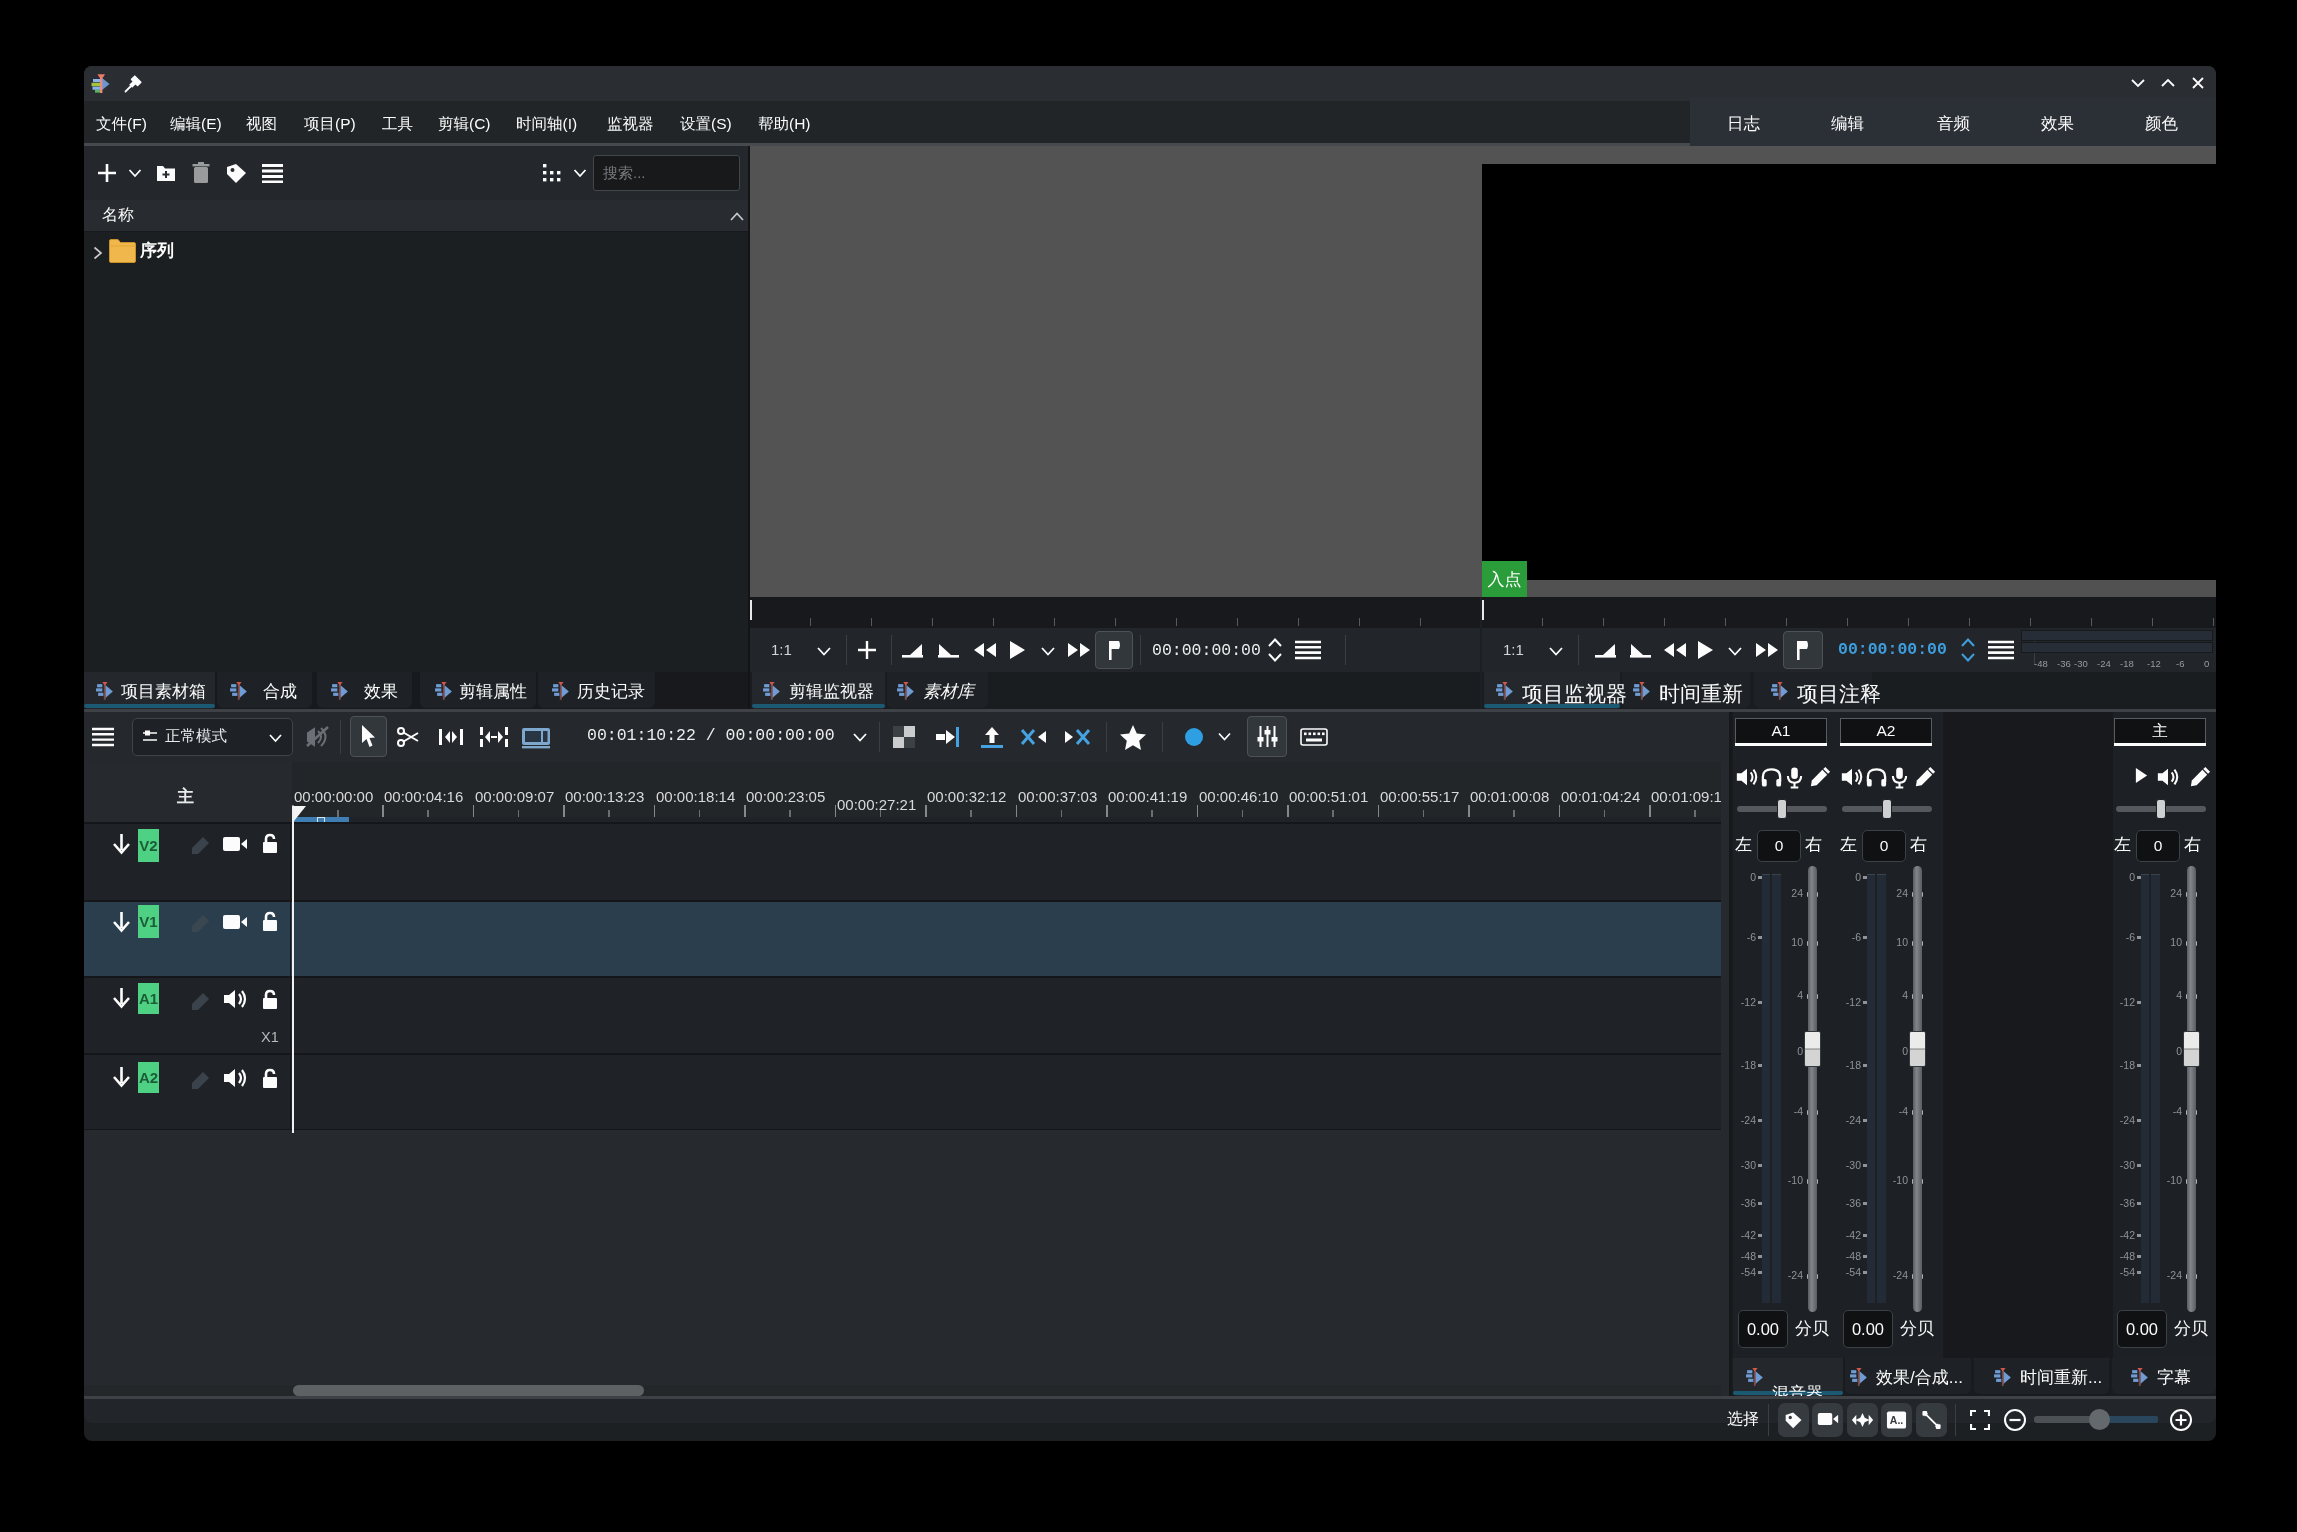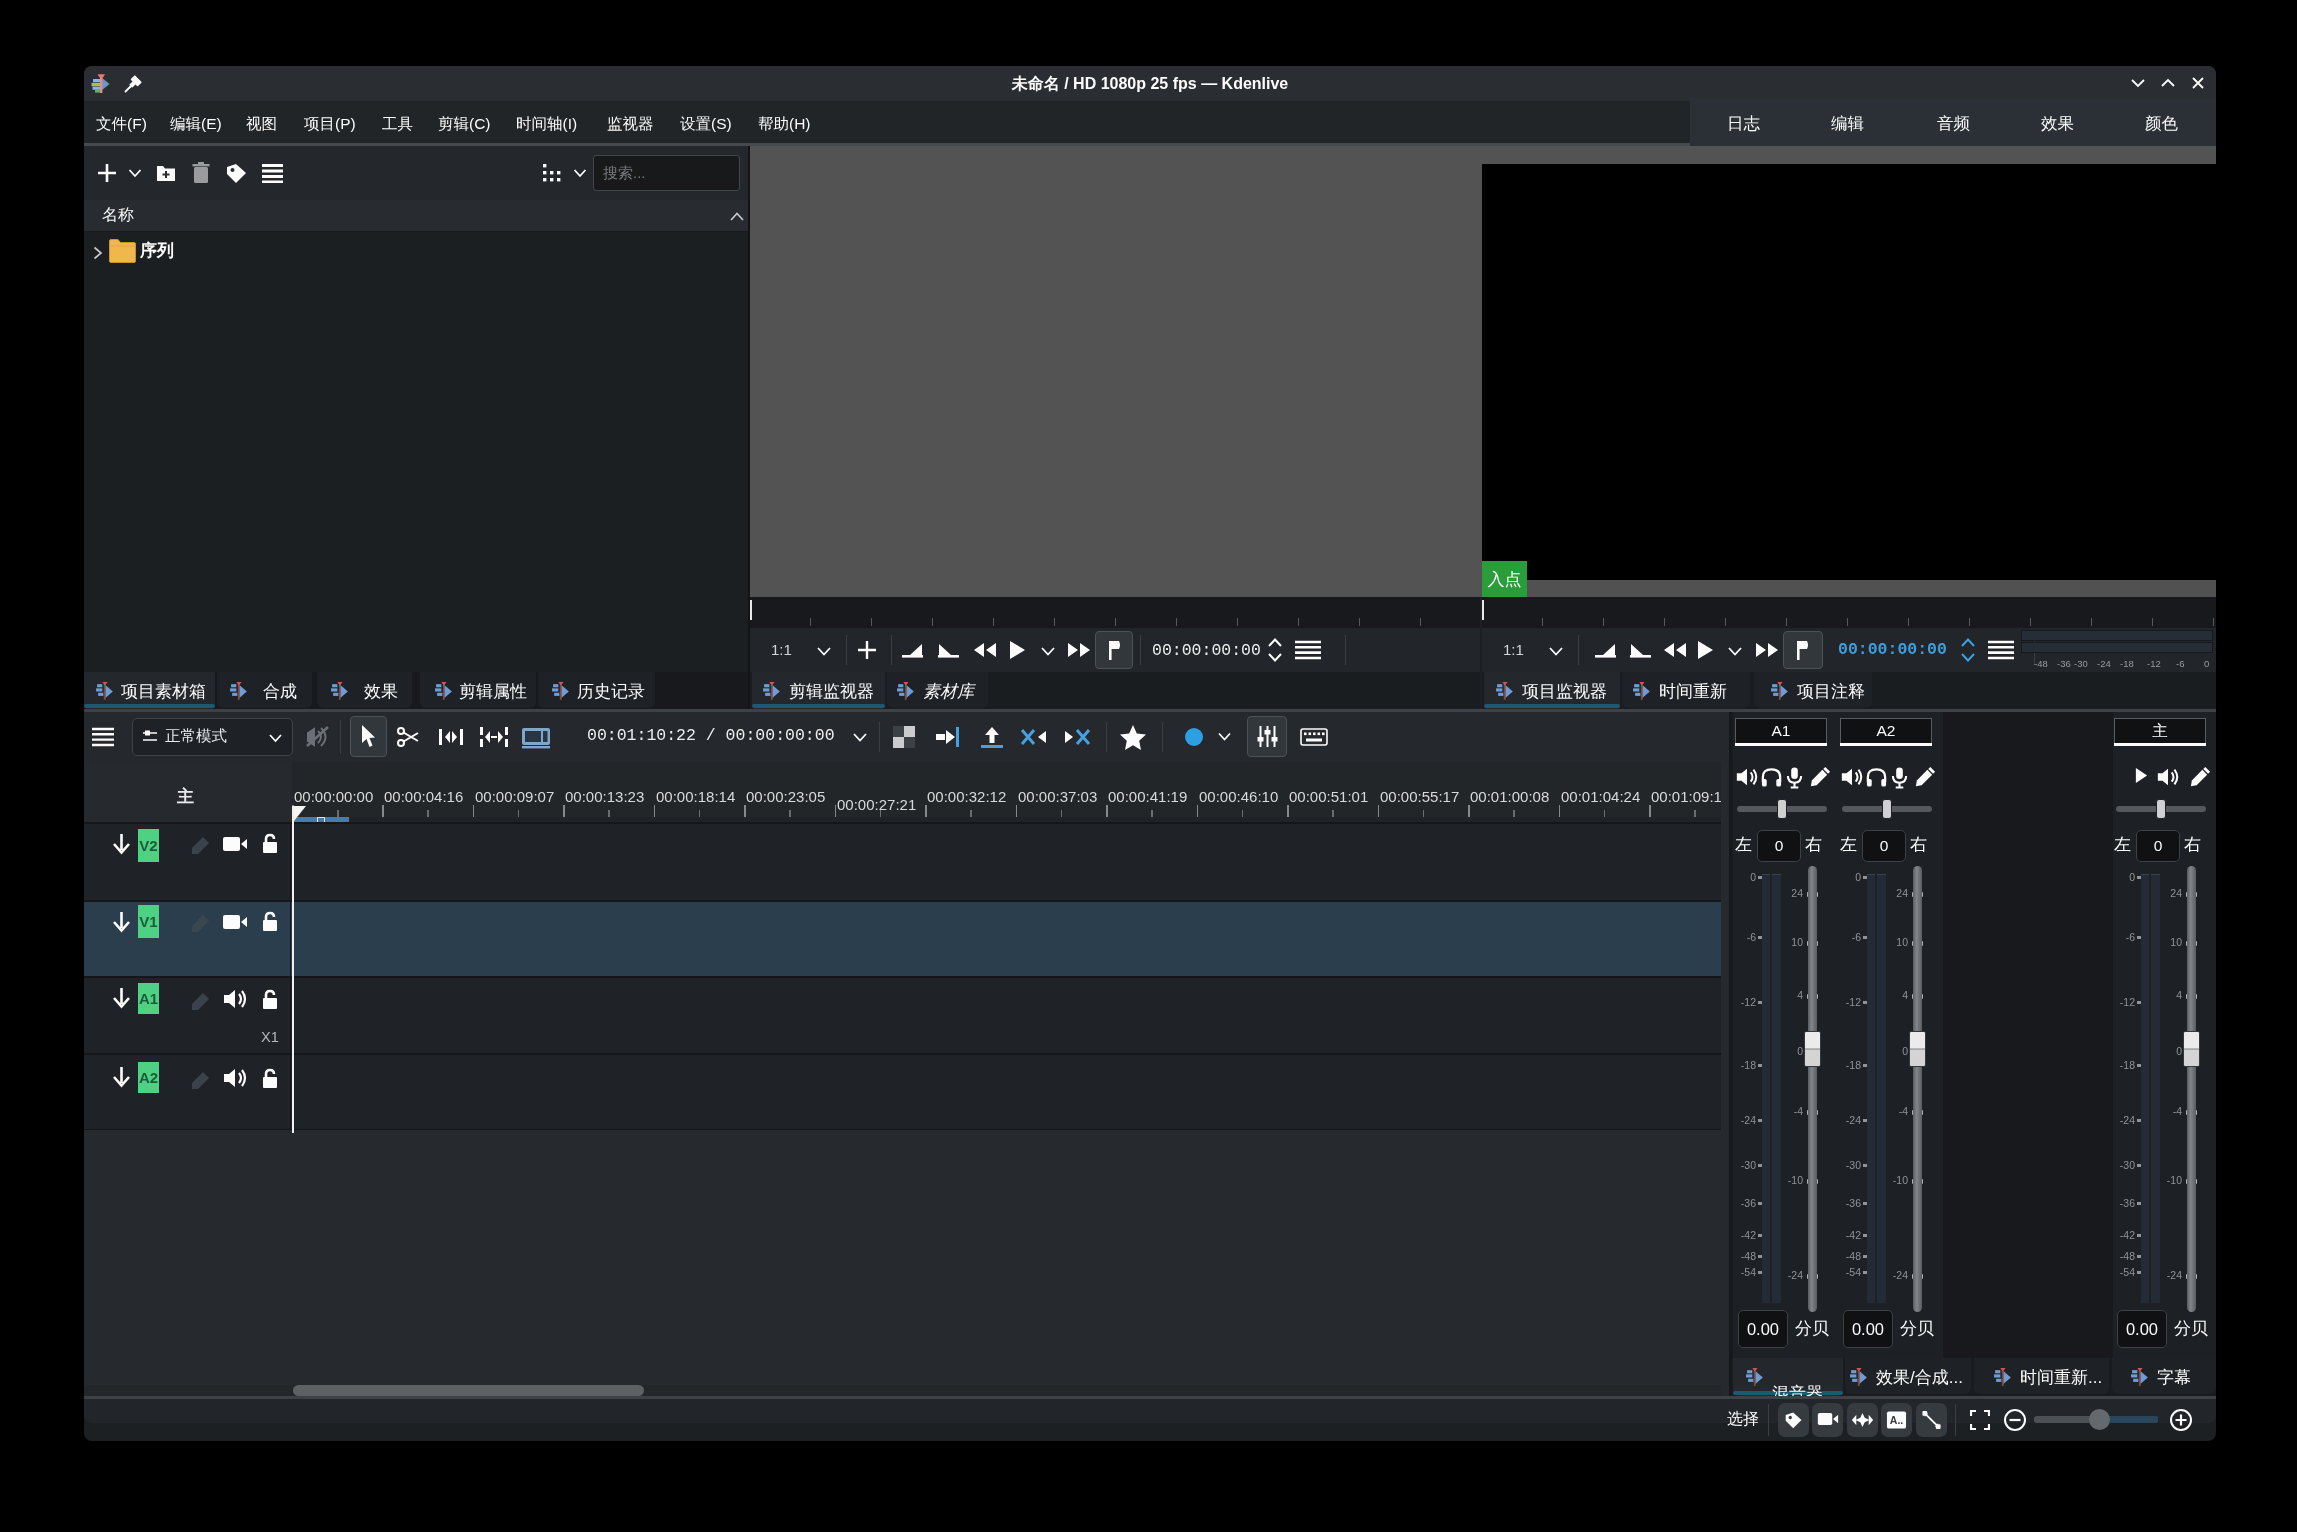--- a/index.html
+++ b/index.html
@@ -19,21 +19,20 @@
     <rect x="4" y="17" width="5" height="2.6" fill="#58b858"></rect>
     <path d="M10.5 4.5 L18.5 11 L10.5 17.5 Z" fill="#6a96cc"></path>
     <rect x="9" y="3" width="2.4" height="17" fill="#e88a80"></rect>
     <path d="M6.5 1.2 L14 1.2 L12 4.6 L8.5 4.6 Z" fill="#f07868"></path>
   </svg>
   <svg class="abs" style="left:40px;top:9px;" width="18" height="18" viewBox="0 0 18 18">
       <path d="M10.8 1.2 L16.8 7.2 L13.6 10.4 L7.6 4.4 Z" fill="#fcfcfc" stroke="#fcfcfc" stroke-width="1.6" stroke-linejoin="round"></path>
       <path d="M9 6 L12 9 L8.2 12.8 L5.2 9.8 Z" fill="#fcfcfc"></path>
       <path d="M6.5 11.5 L1.5 16.5" stroke="#fcfcfc" stroke-width="1.8" stroke-linecap="round"></path>
     </svg>
-  <div class="abs" style="left:0;right:0;top:8px;text-align:center;color:#fcfcfc;font-size:16px;font-weight:bold;">未命名 / HD 1080p 25 fps — Kdenlive</div>
   <svg class="abs" style="left:2046px;top:11px;" width="16" height="12" viewBox="0 0 16 12">
       <path d="M2 3 L8 9 L14 3" stroke="#fcfcfc" stroke-width="1.8" fill="none"></path>
     </svg>
   <svg class="abs" style="left:2076px;top:11px;" width="16" height="12" viewBox="0 0 16 12">
       <path d="M2 9 L8 3 L14 9" stroke="#fcfcfc" stroke-width="1.8" fill="none"></path>
     </svg>
   <svg class="abs" style="left:2106px;top:9px;" width="16" height="16" viewBox="0 0 16 16">
       <path d="M3 3 L13 13 M13 3 L3 13" stroke="#fcfcfc" stroke-width="1.8" fill="none"></path>
     </svg>
 </div>
@@ -298,21 +297,21 @@
     <span class="abs" style="left:0px;">-48</span>
       <span class="abs" style="left:23px;">-36</span>
       <span class="abs" style="left:40px;">-30</span>
       <span class="abs" style="left:63px;">-24</span>
       <span class="abs" style="left:86px;">-18</span>
       <span class="abs" style="left:113px;">-12</span>
       <span class="abs" style="left:142px;">-6</span>
       <span class="abs" style="left:170px;">0</span>
   </div>
 </div>
-<div class="abs" id="pm-tabs" style="left:1482px;top:672px;width:734px;height:38px;background:#1a1d20;color:#fcfcfc;font-size:17px;">
+<div class="abs" id="pm-tabs" style="left:1482px;top:672px;width:734px;height:38px;background:#1a1d20;color:#fcfcfc;font-size:21px;">
   <div class="abs" style="left:2px;top:0px;width:136px;height:38px;background:#24282c;border-radius:0 0 6px 6px;"></div>
   <div class="abs" style="left:140px;top:0px;width:128px;height:36px;background:#1e2226;border-radius:0 0 6px 6px;"></div>
   <div class="abs" style="left:272px;top:0px;width:118px;height:36px;background:#1e2226;border-radius:0 0 6px 6px;"></div>
   <div class="abs" style="left:2px;top:32px;width:136px;height:4px;background:#1c5a74;border-radius:2px;"></div>
   <svg class="abs" style="left:13px;top:9px;" width="21" height="21" viewBox="0 0 20 20">
       <rect x="1" y="7" width="6" height="3" fill="#6f9cd4"></rect>
       <rect x="3" y="11.2" width="5" height="3" fill="#6f9cd4"></rect>
       <rect x="2" y="3" width="5" height="3" fill="#6f9cd4"></rect>
       <path d="M9 3 L17 10 L9 17 Z" fill="#6f9cd4"></path>
       <rect x="8.4" y="2" width="1.8" height="16" fill="#7c4a42"></rect>

